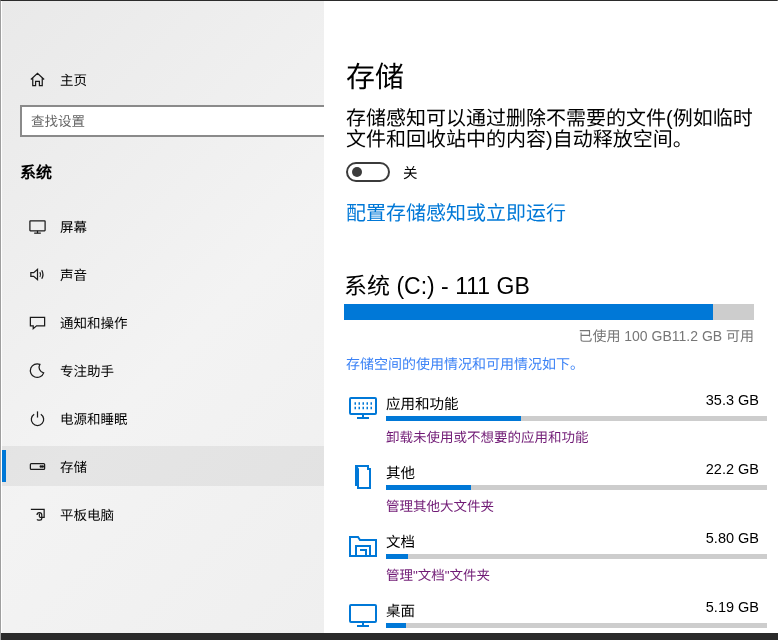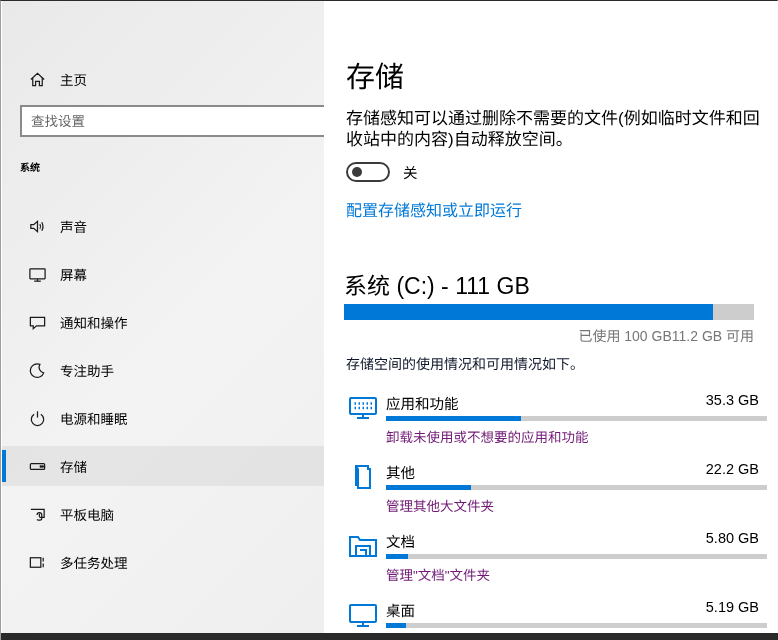--- a/index.html
+++ b/index.html
@@ -29,47 +29,47 @@
   .nav-label { margin-left:13px; font-size:13.5px; color:#000; white-space:nowrap; }
 
   .search-box { position:absolute; left:18px; top:104px; width:335px; height:32px; background:#fff;
     border:2px solid #8a8a8a; display:flex; align-items:center; }
   .search-input { flex:1; border:none; outline:none; font-size:13.5px; padding-left:9px;
     color:#333; background:transparent; font-family:inherit; }
   .search-input::placeholder { color:#666; }
   .search-glyph { width:26px; height:26px; display:flex; align-items:center; justify-content:center; }
   .search-glyph svg { width:15px; height:15px; stroke:#444; fill:none; stroke-width:1.4; }
 
-  .side-section { position:absolute; left:18px; top:158px; font-size:10px; font-weight:bold; color:#000; }
+  .side-section { position:absolute; left:18px; top:158px; font-size:16px; font-weight:bold; color:#000; }
 
   .nav-list { position:absolute; left:0; top:205px; width:322px; }
   .nav-item { position:relative; width:322px; height:40px; margin-bottom:8px;
     display:flex; align-items:center; cursor:pointer; }
   .nav-item.selected { background:rgba(0,0,0,0.055); }
   .nav-accent { position:absolute; left:0; top:4px; width:4px; height:32px; background:#0078d7; }
 
   
   .content { position:absolute; left:323px; top:0; width:454px; height:633px; background:#fff; }
   .page-title { position:absolute; left:22px; top:52px; font-size:29px; font-weight:300; color:#000; }
-  .sense-desc { position:absolute; left:22px; top:107px; width:414px; font-size:17px;
+  .sense-desc { position:absolute; left:22px; top:107px; width:414px; font-size:20px;
     line-height:21px; color:#000; }
   .toggle-row { position:absolute; left:22px; top:160px; display:flex; align-items:center; }
   .toggle { width:44px; height:20px; border:2px solid #3b3b3b; border-radius:10px; position:relative;
     background:#fff; cursor:pointer; }
   .toggle-knob { position:absolute; left:4px; top:3px; width:10px; height:10px; border-radius:50%;
     background:#3b3b3b; }
   .toggle-label { margin-left:13px; font-size:14.5px; color:#000; }
-  .sense-link { position:absolute; left:22px; top:196px; font-size:16px; color:#0078d7; cursor:pointer; }
+  .sense-link { position:absolute; left:22px; top:196px; font-size:20px; color:#0078d7; cursor:pointer; }
 
   .drive-heading { position:absolute; left:20px; top:266px; font-size:23px; font-weight:400; color:#000; }
   .drive-bar { position:absolute; left:20px; top:303px; width:410px; height:16px; background:#cdcdcd; }
   .drive-bar-fill { height:100%; background:#0078d7; }
   .drive-labels { position:absolute; left:20px; top:324px; width:410px; display:flex;
     justify-content:flex-end; font-size:14px; color:#767676; }
-  .usage-caption { position:absolute; left:22px; top:352px; font-size:14px; color:#0f172a; }
+  .usage-caption { position:absolute; left:22px; top:352px; font-size:14px; color:#3b82f6; }
 
   .cat-list { position:absolute; left:22px; top:388px; width:421px; }
   .cat-row { position:relative; height:69px; cursor:pointer; }
   .cat-icon { position:absolute; left:0; top:2px; width:34px; height:34px; }
   .cat-icon svg { width:34px; height:34px; stroke:#0078d7; fill:none; stroke-width:2; }
   .cat-name { position:absolute; left:40px; top:3px; font-size:14.5px; color:#000; }
   .cat-size { position:absolute; right:8px; top:3px; font-size:14.5px; color:#000; }
   .cat-bar { position:absolute; left:40px; top:27px; right:0; height:5px; background:#cdcdcd; }
   .cat-bar-fill { height:100%; background:#0078d7; }
   .cat-sub { position:absolute; left:40px; top:37px; font-size:13.5px; color:#701a75; }
@@ -120,42 +120,42 @@
       </span>
     </div>
 
     <div class="side-section">系统</div>
 
     <div class="nav-list">
 
       <div class="nav-item">
         <span class="nav-icon">
           <svg viewBox="0 0 20 20">
+              <rect x="2" y="4" width="16" height="10.5" rx="0.5"></rect>
+              <line x1="10" y1="14.5" x2="10" y2="17"></line>
+              <line x1="6.5" y1="17" x2="13.5" y2="17"></line>
+            </svg>
+        </span>
+        <span class="nav-label">屏幕</span>
+      </div>
+
+      <div class="nav-item">
+        <span class="nav-icon">
+          <svg viewBox="0 0 20 20">
               <path d="M3 8 H6 L10 4.5 V15.5 L6 12 H3 Z"></path>
               <path d="M12.5 7.5 Q14 10 12.5 12.5"></path>
               <path d="M14.5 5.5 Q17 10 14.5 14.5"></path>
             </svg>
         </span>
         <span class="nav-label">声音</span>
       </div>
 
       <div class="nav-item">
         <span class="nav-icon">
           <svg viewBox="0 0 20 20">
-              <rect x="2" y="4" width="16" height="10.5" rx="0.5"></rect>
-              <line x1="10" y1="14.5" x2="10" y2="17"></line>
-              <line x1="6.5" y1="17" x2="13.5" y2="17"></line>
-            </svg>
-        </span>
-        <span class="nav-label">屏幕</span>
-      </div>
-
-      <div class="nav-item">
-        <span class="nav-icon">
-          <svg viewBox="0 0 20 20">
               <path d="M2.5 4.5 H17.5 V13.5 H9 L5.5 16.5 V13.5 H2.5 Z"></path>
             </svg>
         </span>
         <span class="nav-label">通知和操作</span>
       </div>
 
       <div class="nav-item">
         <span class="nav-icon">
           <svg viewBox="0 0 20 20">
               <path d="M12.5 3.5 A7.2 7.2 0 1 0 16.5 12.5 A6 6 0 0 1 12.5 3.5 Z"></path>
@@ -190,30 +190,20 @@
         <span class="nav-icon">
           <svg viewBox="0 0 20 20">
               <path d="M3 4.5 H17 V13 H12"></path>
               <path d="M9.5 10.5 a2.5 2.5 0 0 1 5 0 v3.5 a2 2 0 0 1 -2 2 h-1.5 a2 2 0 0 1 -1.5 -0.9"></path>
               <line x1="12" y1="9" x2="12" y2="12.5"></line>
             </svg>
         </span>
         <span class="nav-label">平板电脑</span>
       </div>
 
-      <div class="nav-item">
-        <span class="nav-icon">
-          <svg viewBox="0 0 20 20">
-              <rect x="2.5" y="5" width="11" height="10"></rect>
-              <line x1="16" y1="5" x2="16" y2="9"></line>
-              <line x1="16" y1="11" x2="16" y2="15"></line>
-            </svg>
-        </span>
-        <span class="nav-label">多任务处理</span>
-      </div>
 
 
     </div>
   </div>
 
   <div class="content">
 
     <h1 class="page-title">存储</h1>
 
     <p class="sense-desc">存储感知可以通过删除不需要的文件(例如临时文件和回收站中的内容)自动释放空间。</p>

